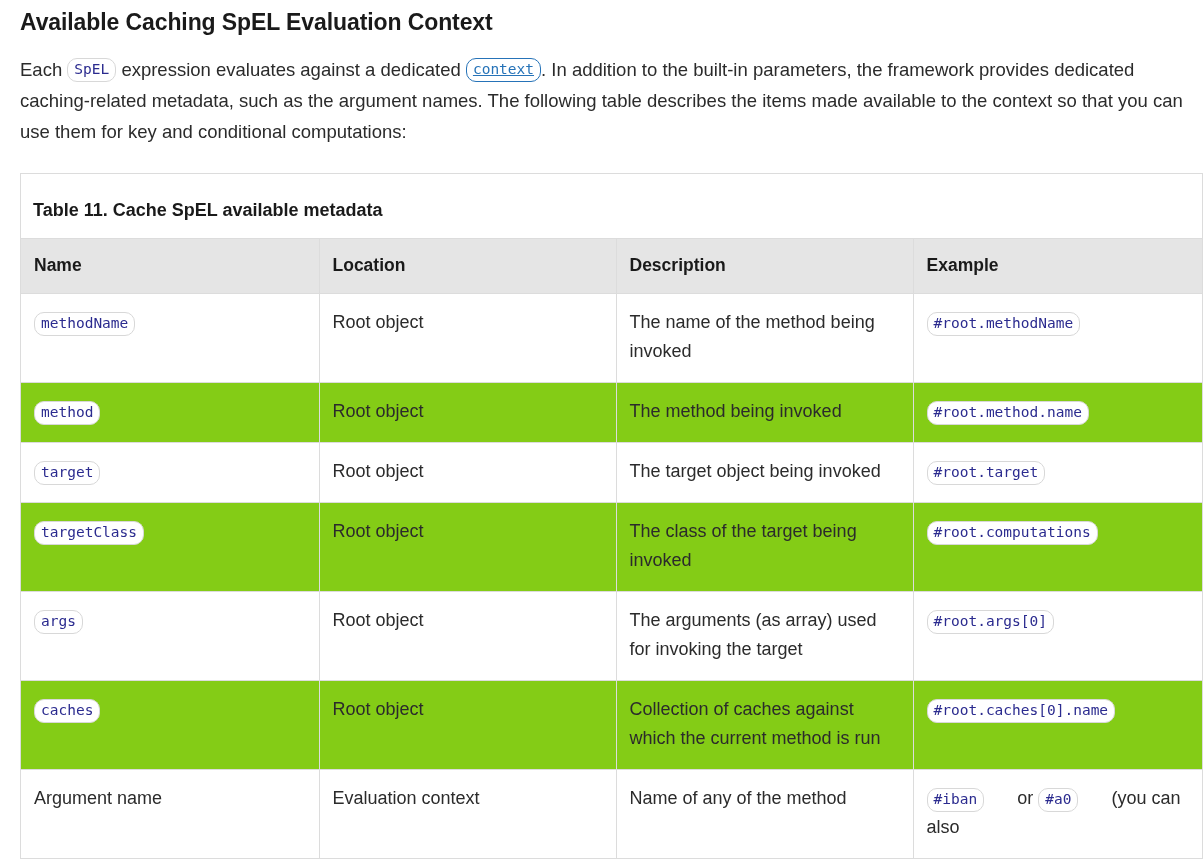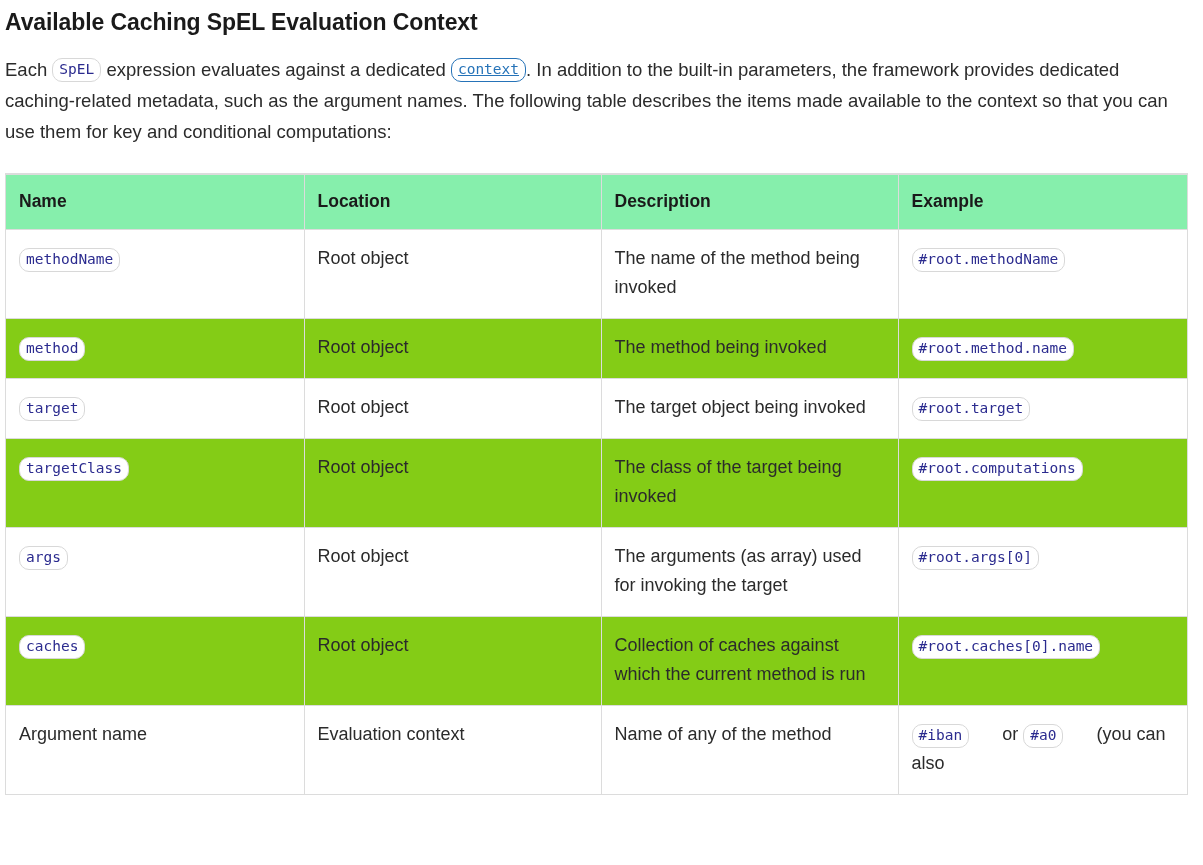--- a/index.html
+++ b/index.html
@@ -14,21 +14,21 @@
     font-family: "Liberation Sans", sans-serif;
     color: #222222;
     -webkit-font-smoothing: antialiased;
   }
 
   .page {
     position: relative;
     width: 1203px;
     height: 670px;
     box-sizing: border-box;
-    padding: 0 5px;
+    padding: 0 20px;
   }
 
   h1.section-title {
     font-size: 23px;
     font-weight: bold;
     color: #1a1a1a;
     margin: 0;
     padding: 8px 0 0 0;
     letter-spacing: -0.1px;
     line-height: 1.3;
@@ -87,21 +87,21 @@
     width: 1181px;
     table-layout: fixed;
   }
 
   table.meta-table col.c-name     { width: 298px; }
   table.meta-table col.c-location { width: 297px; }
   table.meta-table col.c-desc     { width: 297px; }
   table.meta-table col.c-example  { width: 289px; }
 
   table.meta-table th {
-    background: #86efac;
+    background: #e5e5e5;
     font-size: 17.5px;
     font-weight: bold;
     color: #1a1a1a;
     text-align: left;
     padding: 16px 0 17px 13px;
     border-top: 1px solid #dcdcdc;
     border-bottom: 1px solid #dcdcdc;
     border-right: 1px solid #dcdcdc;
     vertical-align: middle;
   }
@@ -139,20 +139,21 @@
 </head>
 <body>
 
 <div class="page">
 
   <h1 class="section-title">Available Caching SpEL Evaluation Context</h1>
 
   <p class="intro"><span>Each</span> <code class="code-chip">SpEL</code> <span>expression evaluates against a dedicated</span> <a class="code-chip link" href="#">context</a><span>. In addition to the built-in parameters, the framework provides dedicated caching-related metadata, such as the argument names. The following table describes the items made available to the context so that you can use them for key and conditional computations:</span></p>
 
   <div class="table-block">
+    <div class="table-caption">Table 11. Cache SpEL available metadata</div>
 
     <table class="meta-table">
       <colgroup>
         <col class="c-name">
           <col class="c-location">
           <col class="c-desc">
           <col class="c-example">
       </colgroup>
       <thead>
         <tr>

